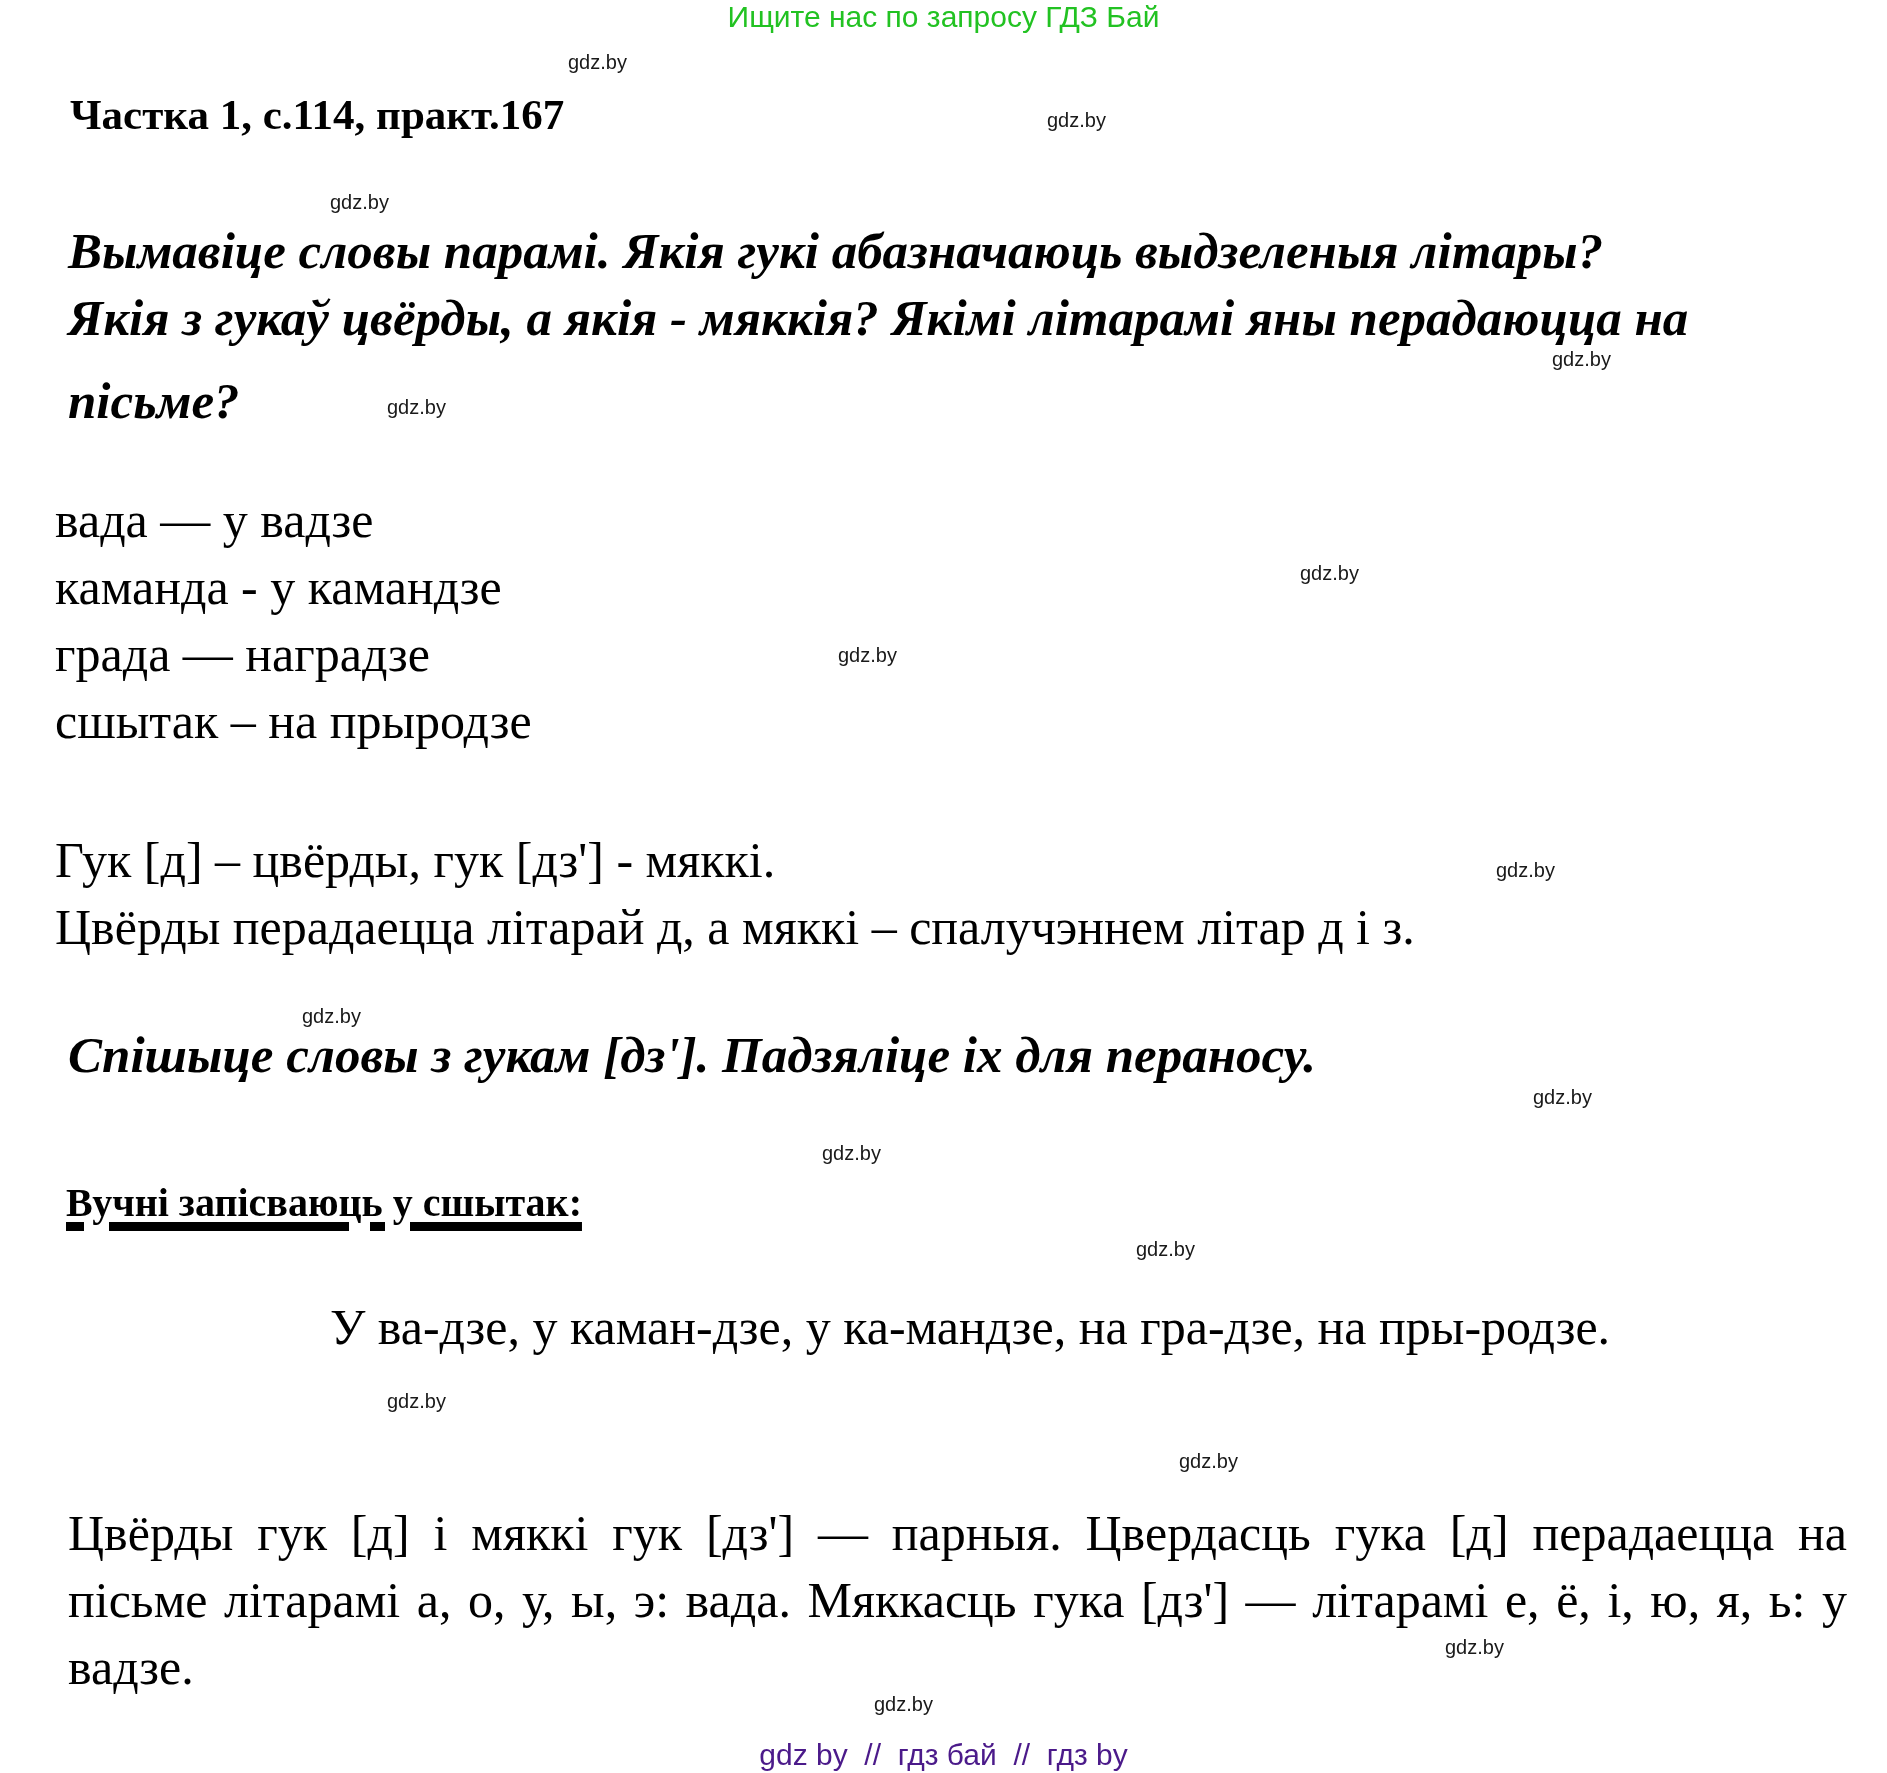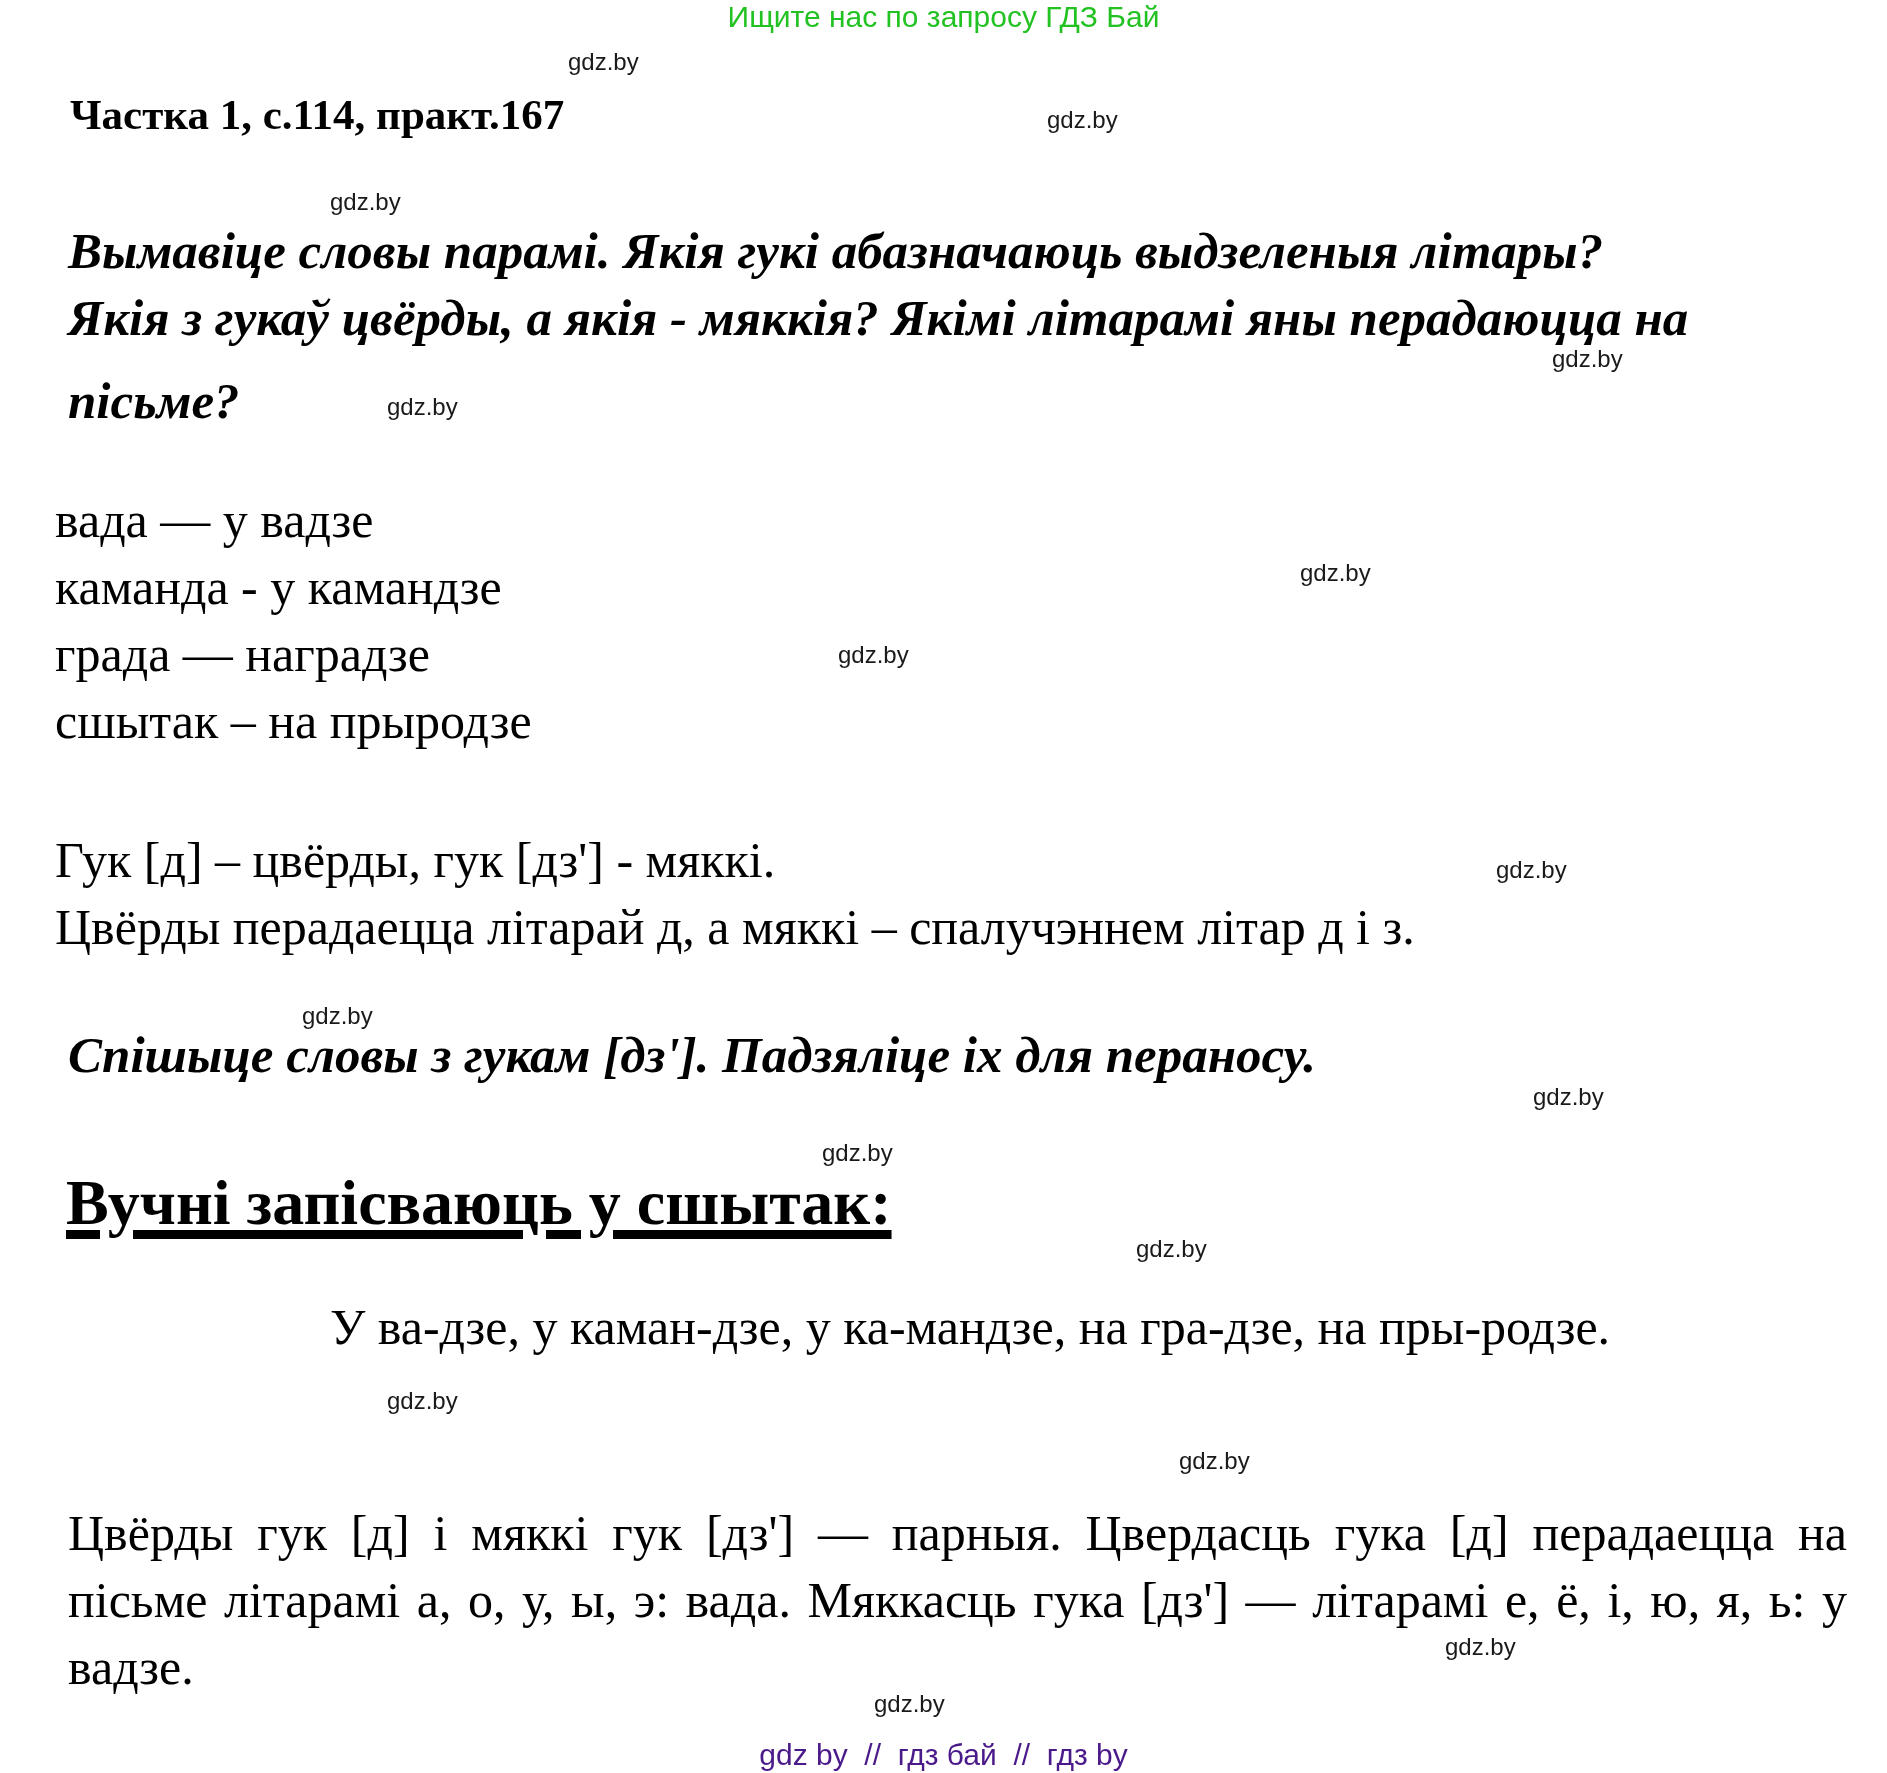--- a/index.html
+++ b/index.html
@@ -4,24 +4,24 @@
 <style>
   html, body { margin: 0; padding: 0; background: #ffffff; }
   body { width: 1887px; height: 1773px; position: relative; overflow: hidden; }
   .abs { position: absolute; white-space: nowrap; }
   .serif { font-family: "Liberation Serif", "DejaVu Serif", serif; color: #000; }
   .sans { font-family: "Liberation Sans", "DejaVu Sans", sans-serif; }
   .top-banner { font-size: 30px; color: #22c222; top: -1px; left: 0; width: 1887px; text-align: center; line-height: 36px; }
   .title { font-size: 43px; font-weight: bold; left: 70px; top: 82px; line-height: 66px; }
   .instr { font-size: 51px; font-weight: bold; font-style: italic; left: 68px; line-height: 67px; }
   .body-line { font-size: 50px; left: 55px; line-height: 67px; }
-  .heading-u { font-size: 64px; font-weight: bold; left: 66px; top: 1170px; line-height: 66px; text-decoration: underline; text-decoration-thickness: 9px; text-underline-offset: 6px; }
+  .heading-u { font-size: 40px; font-weight: bold; left: 66px; top: 1170px; line-height: 66px; text-decoration: underline; text-decoration-thickness: 9px; text-underline-offset: 6px; }
   .centered { font-size: 50px; left: 0; width: 1940px; text-align: center; top: 1294px; line-height: 67px; }
   .para { font-size: 50px; left: 68px; width: 1779px; top: 1500px; line-height: 67px; text-align: justify; text-align-last: left; white-space: normal; }
-  .wm { font-size: 24px; color: #1a1a1a; line-height: 32px; }
+  .wm { font-size: 20px; color: #1a1a1a; line-height: 32px; }
   .footer { font-size: 30px; color: #4b1a8a; top: 1737px; left: 0; width: 1887px; text-align: center; line-height: 36px; white-space: pre; }
 </style>
 </head>
 <body>
 
 <div class="abs sans top-banner">Ищите нас по запросу ГДЗ Бай</div>
 
 <div class="abs serif title">Частка 1, с.114, практ.167</div>
 
 <div>

